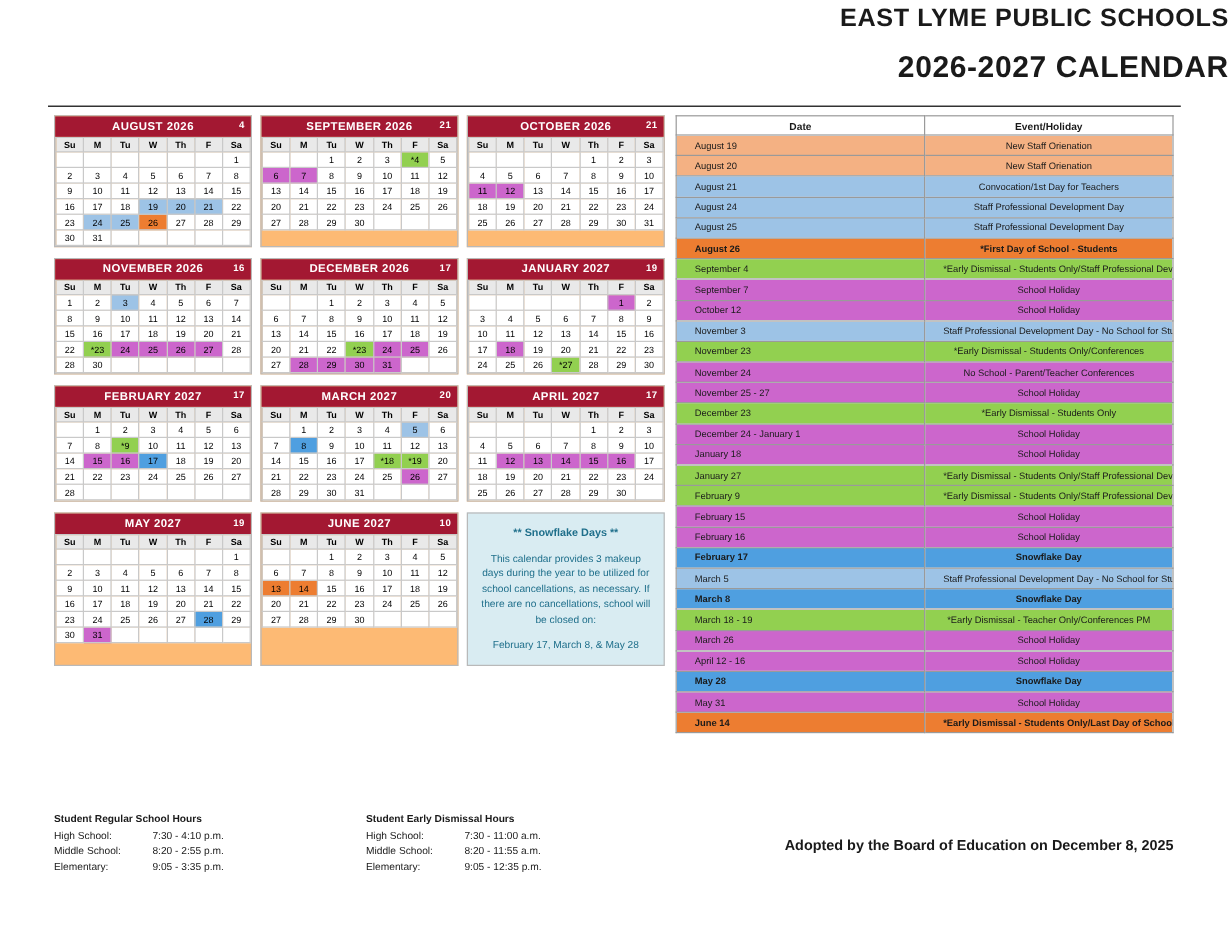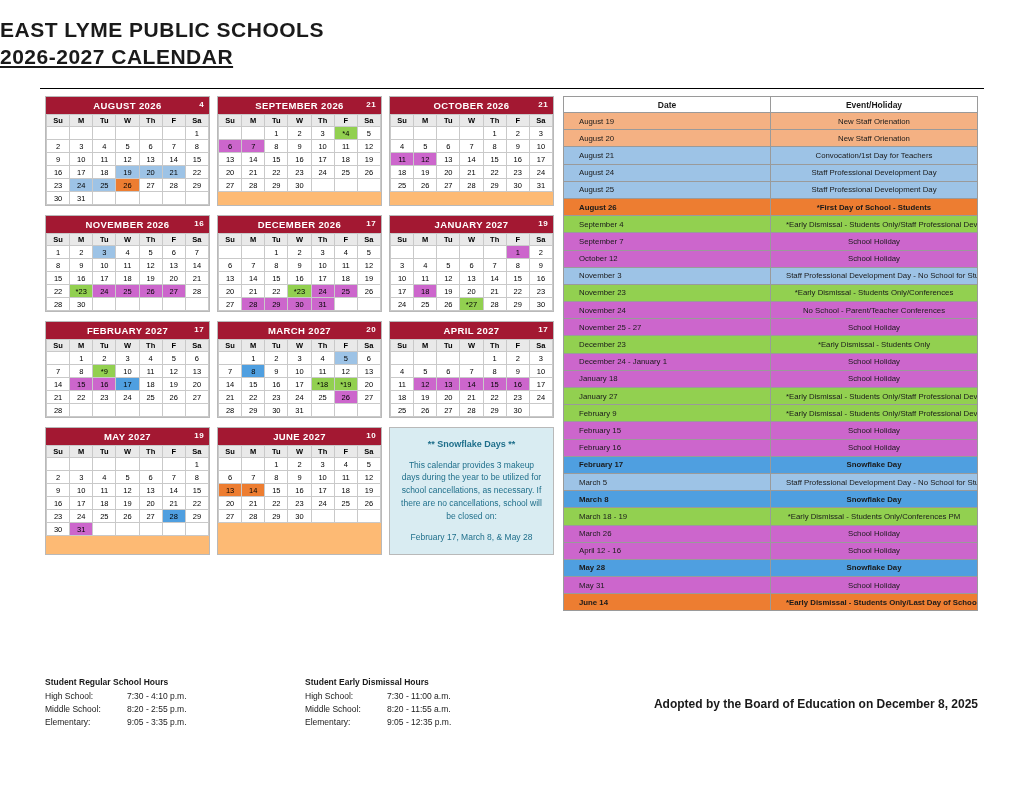--- a/index.html
+++ b/index.html
@@ -10,34 +10,33 @@
     font-family: "Liberation Sans", sans-serif;
     color: #1a1a1a;
   }
   #page {
     position: relative;
     width: 1024px; height: 791px;
     overflow: hidden;
   }
   
   .header {
-    text-align: left;
-    padding-top: 18px;
+    text-align: right;
+    padding-top: 4px;
   }
   .header .line1 {
     font-size: 21px;
     font-weight: bold;
     letter-spacing: 0.5px;
   }
   .header .line2 {
-    font-size: 21px;
+    font-size: 25px;
     font-weight: bold;
     letter-spacing: 0.5px;
-    margin-top: 3px;
-    text-decoration: underline;
+    margin-top: 14px;
   }
   .rule {
     position: absolute;
     left: 40px; right: 40px;
     top: 88px;
     height: 1px;
     background: #000;
   }
   
   .content {
@@ -1031,21 +1030,21 @@
             <tr>
               <td class="date-col c-lblue">March 5</td>
               <td class="ev-col c-lblue">Staff Professional Development Day - No School for Students</td>
             </tr>
             <tr class="row-bold">
               <td class="date-col c-blue">March 8</td>
               <td class="ev-col c-blue">Snowflake Day</td>
             </tr>
             <tr>
               <td class="date-col c-green">March 18 - 19</td>
-              <td class="ev-col c-green">*Early Dismissal - Students Only/Conferences PM</td>
+              <td class="ev-col c-green">*Early Dismissal - Teacher Only/Conferences PM</td>
             </tr>
             <tr>
               <td class="date-col c-purple">March 26</td>
               <td class="ev-col c-purple">School Holiday</td>
             </tr>
             <tr>
               <td class="date-col c-purple">April 12 - 16</td>
               <td class="ev-col c-purple">School Holiday</td>
             </tr>
             <tr class="row-bold">

